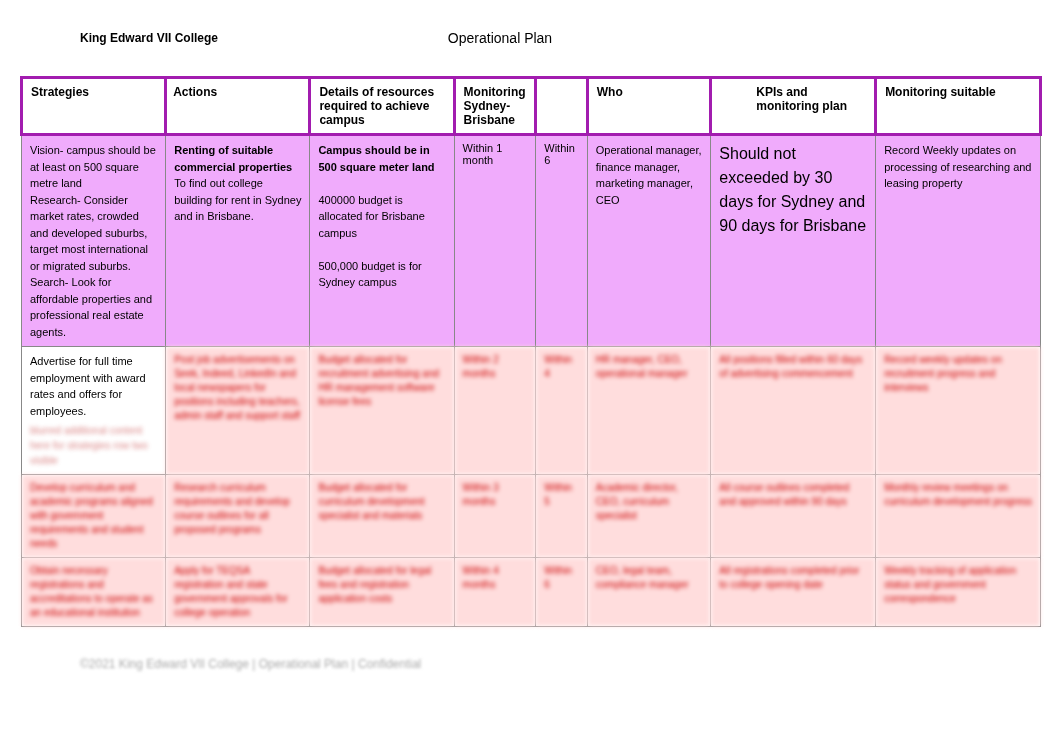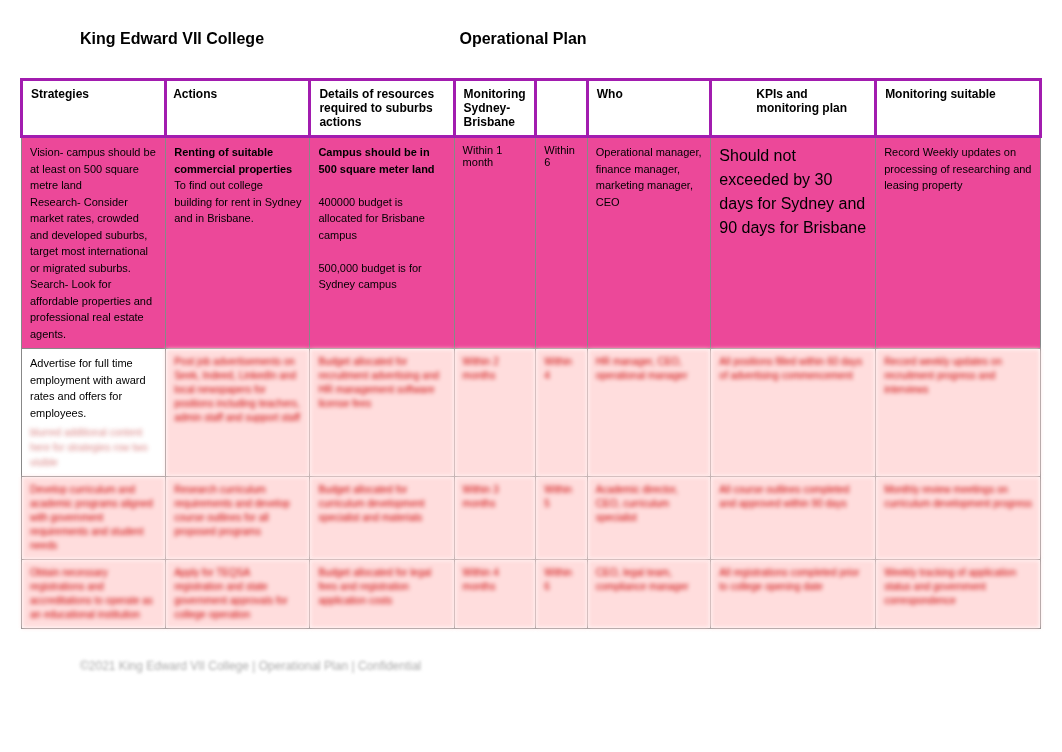--- a/index.html
+++ b/index.html
@@ -12,26 +12,26 @@
       padding: 20px;
     }
     .header {
       display: flex;
       justify-content: space-between;
       align-items: center;
       padding: 10px 60px;
       margin-bottom: 20px;
     }
     .header-left {
-      font-size: 16px;
+      font-size: 12px;
       font-weight: bold;
     }
     .header-center {
-      font-size: 16px;
-      font-weight: bold;
+      font-size: 14px;
+      font-weight: normal;
     }
     .table-container {
       width: 100%;
       border-collapse: collapse;
     }
     table {
       width: 100%;
       border-collapse: collapse;
     }
     th {
@@ -48,21 +48,21 @@
       padding: 6px 8px;
       vertical-align: top;
       font-size: 11px;
     }
     .blurred-cell-light {
       filter: blur(2px);
       color: #b44;
       opacity: 0.7;
     }
     .row-main td {
-      background: #ec4899;
+      background: #f0abfc;
     }
     .pink-blur {
       background-color: #fdd;
       filter: blur(2px);
       color: #c00;
       font-size: 10px;
       line-height: 1.4;
     }
     .footer {
       margin-top: 30px;
@@ -89,21 +89,21 @@
     <div class="header-center">Operational Plan</div>
     <div style="width:200px;"></div>
   </div>
 
   <div class="table-container">
     <table>
       <thead>
         <tr>
           <th class="col-strategies">Strategies</th>
           <th class="col-actions">Actions</th>
-          <th class="col-details">Details of resources required to suburbs actions</th>
+          <th class="col-details">Details of resources required to achieve campus</th>
           <th class="col-timelines1">Monitoring Sydney-Brisbane</th>
           <th class="col-timelines2"></th>
           <th class="col-who">Who</th>
           <th class="col-kpis">KPIs and monitoring plan</th>
           <th class="col-monitoring">Monitoring suitable</th>
         </tr>
       </thead>
       <tbody>
 
         <tr class="row-main">

